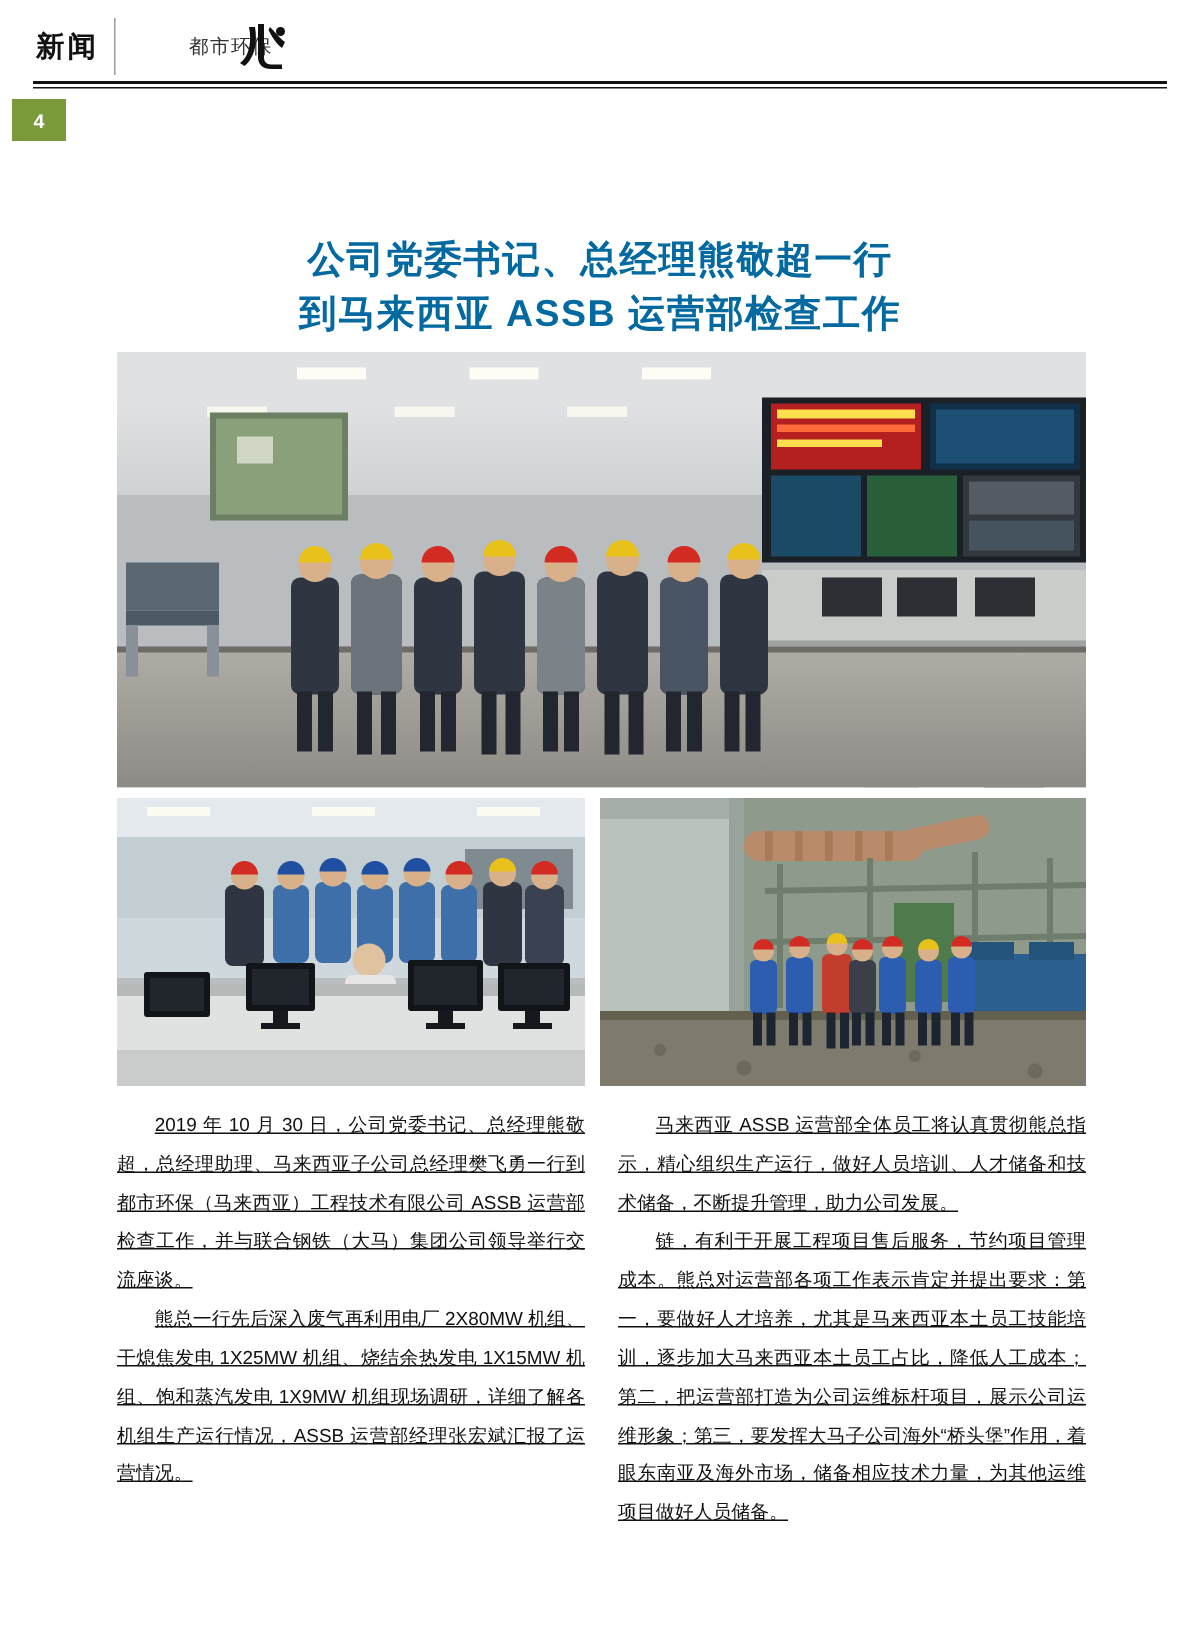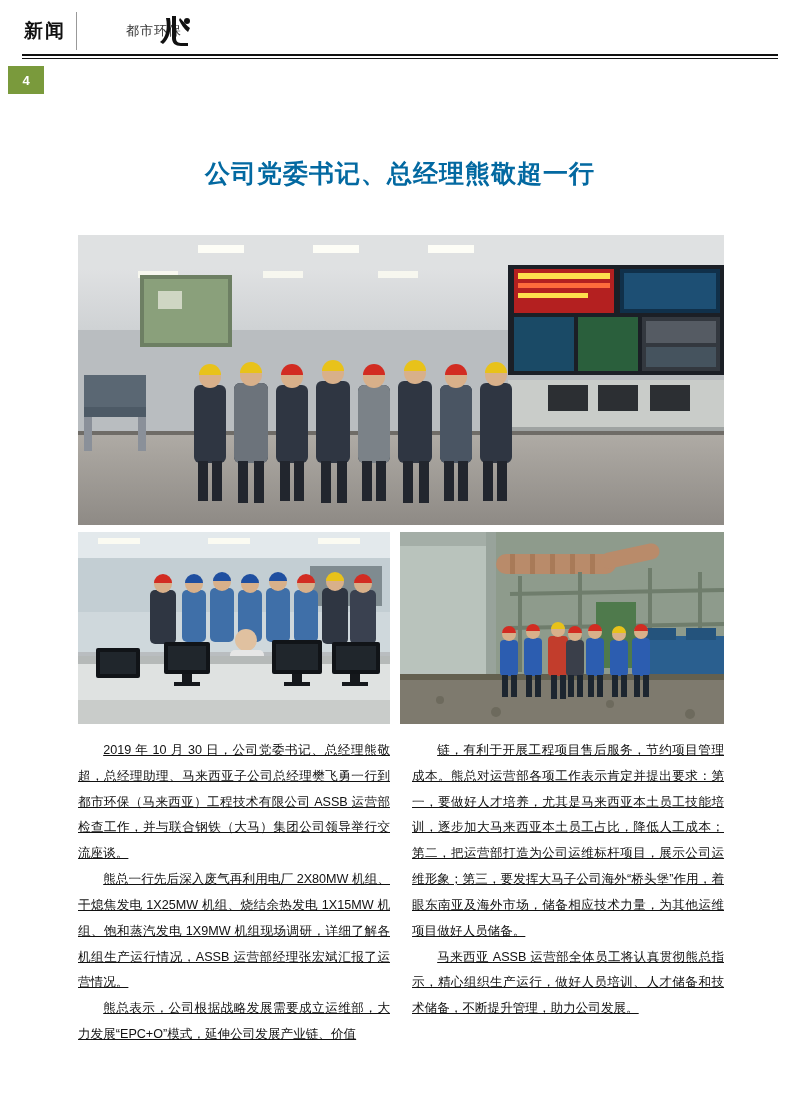--- a/index.html
+++ b/index.html
@@ -171,20 +171,21 @@
     </svg>
   </div>
   <div class="header-rule"></div>
   <div class="header-rule-thin"></div>
 </div>
 
 <div class="page-number-tab">4</div>
 
 <div class="headline">
   <span class="line1">公司党委书记、总经理熊敬超一行</span>
+  <span class="line2">到马来西亚 ASSB 运营部检查工作</span>
 </div>
 
 <div class="photo photo-main">
   <svg viewBox="0 0 646 290" xmlns="http://www.w3.org/2000/svg" preserveAspectRatio="none">
     <defs>
       <linearGradient id="ceil" x1="0" y1="0" x2="0" y2="1">
         <stop offset="0%" stop-color="#e8e9ea"></stop>
           <stop offset="100%" stop-color="#cfd2d4"></stop>
       </linearGradient>
       <linearGradient id="floorg" x1="0" y1="0" x2="0" y2="1">
@@ -460,19 +461,18 @@
         <rect x="234" y="143" width="6" height="22"></rect>
           <rect x="243" y="143" width="6" height="22"></rect>
       </g>
     </g>
   </svg>
 </div>
 
 <div class="column col-left">
   <p>2019 年 10 月 30 日，公司党委书记、总经理熊敬超，总经理助理、马来西亚子公司总经理樊飞勇一行到都市环保（马来西亚）工程技术有限公司 ASSB 运营部检查工作，并与联合钢铁（大马）集团公司领导举行交流座谈。</p>
   <p>熊总一行先后深入废气再利用电厂 2X80MW 机组、干熄焦发电 1X25MW 机组、烧结余热发电 1X15MW 机组、饱和蒸汽发电 1X9MW 机组现场调研，详细了解各机组生产运行情况，ASSB 运营部经理张宏斌汇报了运营情况。</p>
-  <p>熊总表示，公司根据战略发展需要成立运维部，大力发展“EPC+O”模式，延伸公司发展产业链、价值</p>
 </div>
 
 <div class="column col-right">
+  <p>马来西亚 ASSB 运营部全体员工将认真贯彻熊总指示，精心组织生产运行，做好人员培训、人才储备和技术储备，不断提升管理，助力公司发展。</p>
   <p>链，有利于开展工程项目售后服务，节约项目管理成本。熊总对运营部各项工作表示肯定并提出要求：第一，要做好人才培养，尤其是马来西亚本土员工技能培训，逐步加大马来西亚本土员工占比，降低人工成本；第二，把运营部打造为公司运维标杆项目，展示公司运维形象；第三，要发挥大马子公司海外“桥头堡”作用，着眼东南亚及海外市场，储备相应技术力量，为其他运维项目做好人员储备。</p>
-  <p>马来西亚 ASSB 运营部全体员工将认真贯彻熊总指示，精心组织生产运行，做好人员培训、人才储备和技术储备，不断提升管理，助力公司发展。</p>
 </div>
 
 </body></html>

